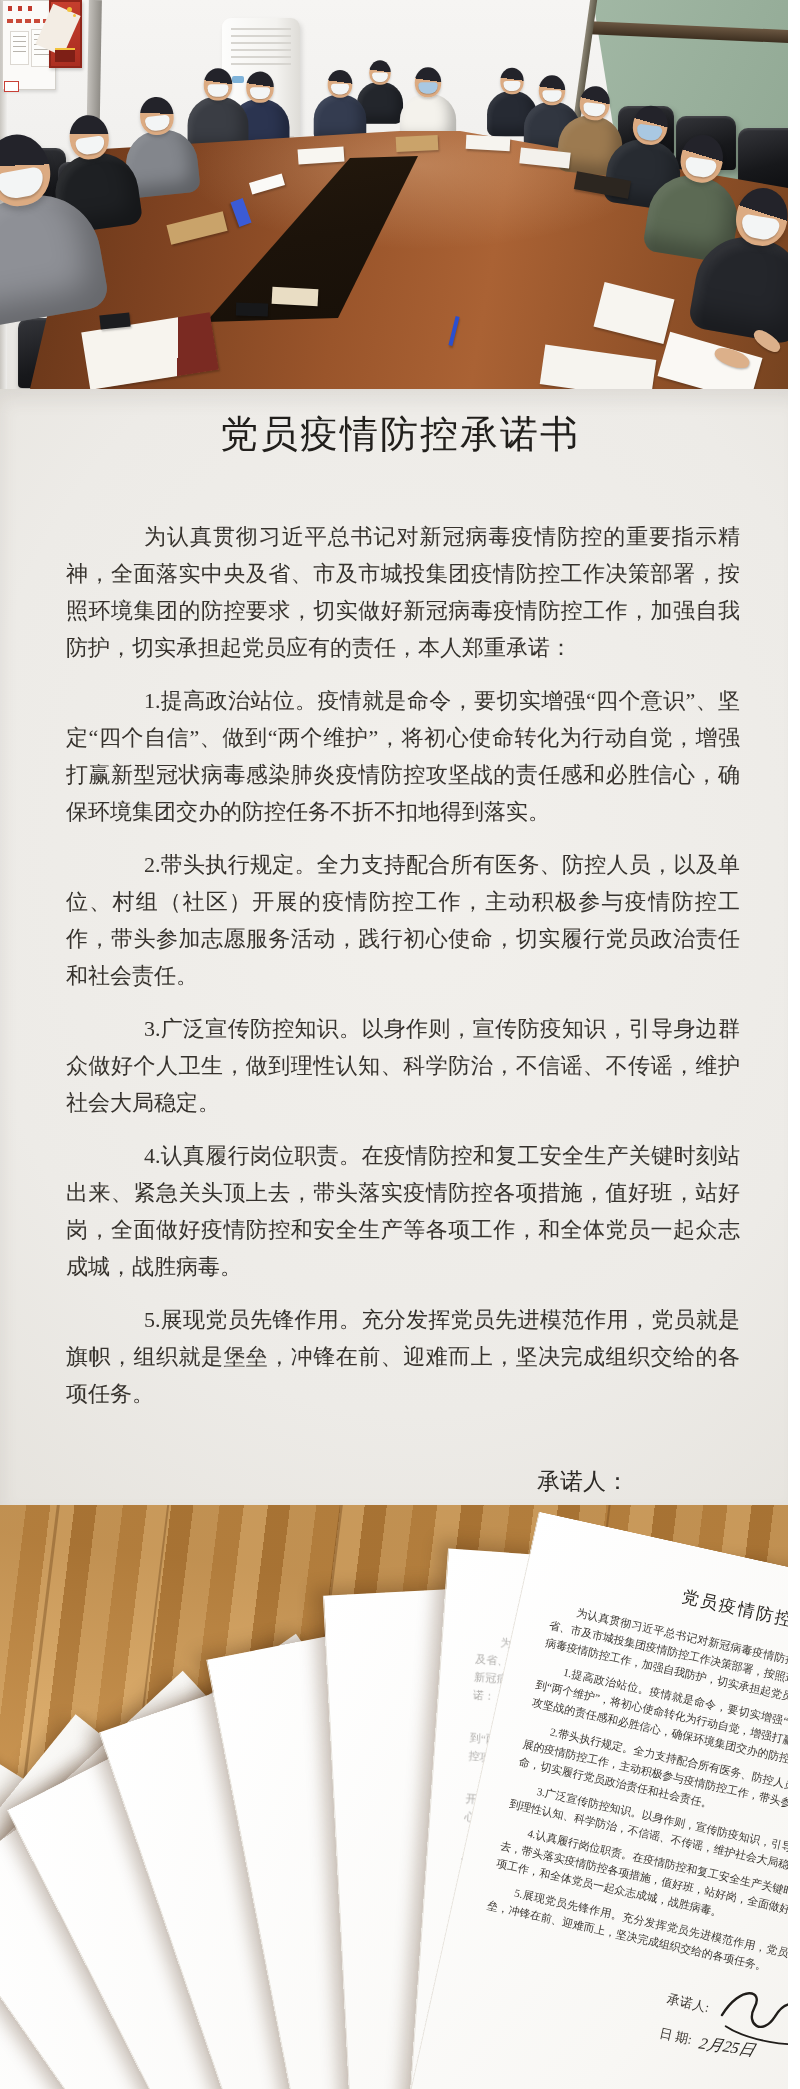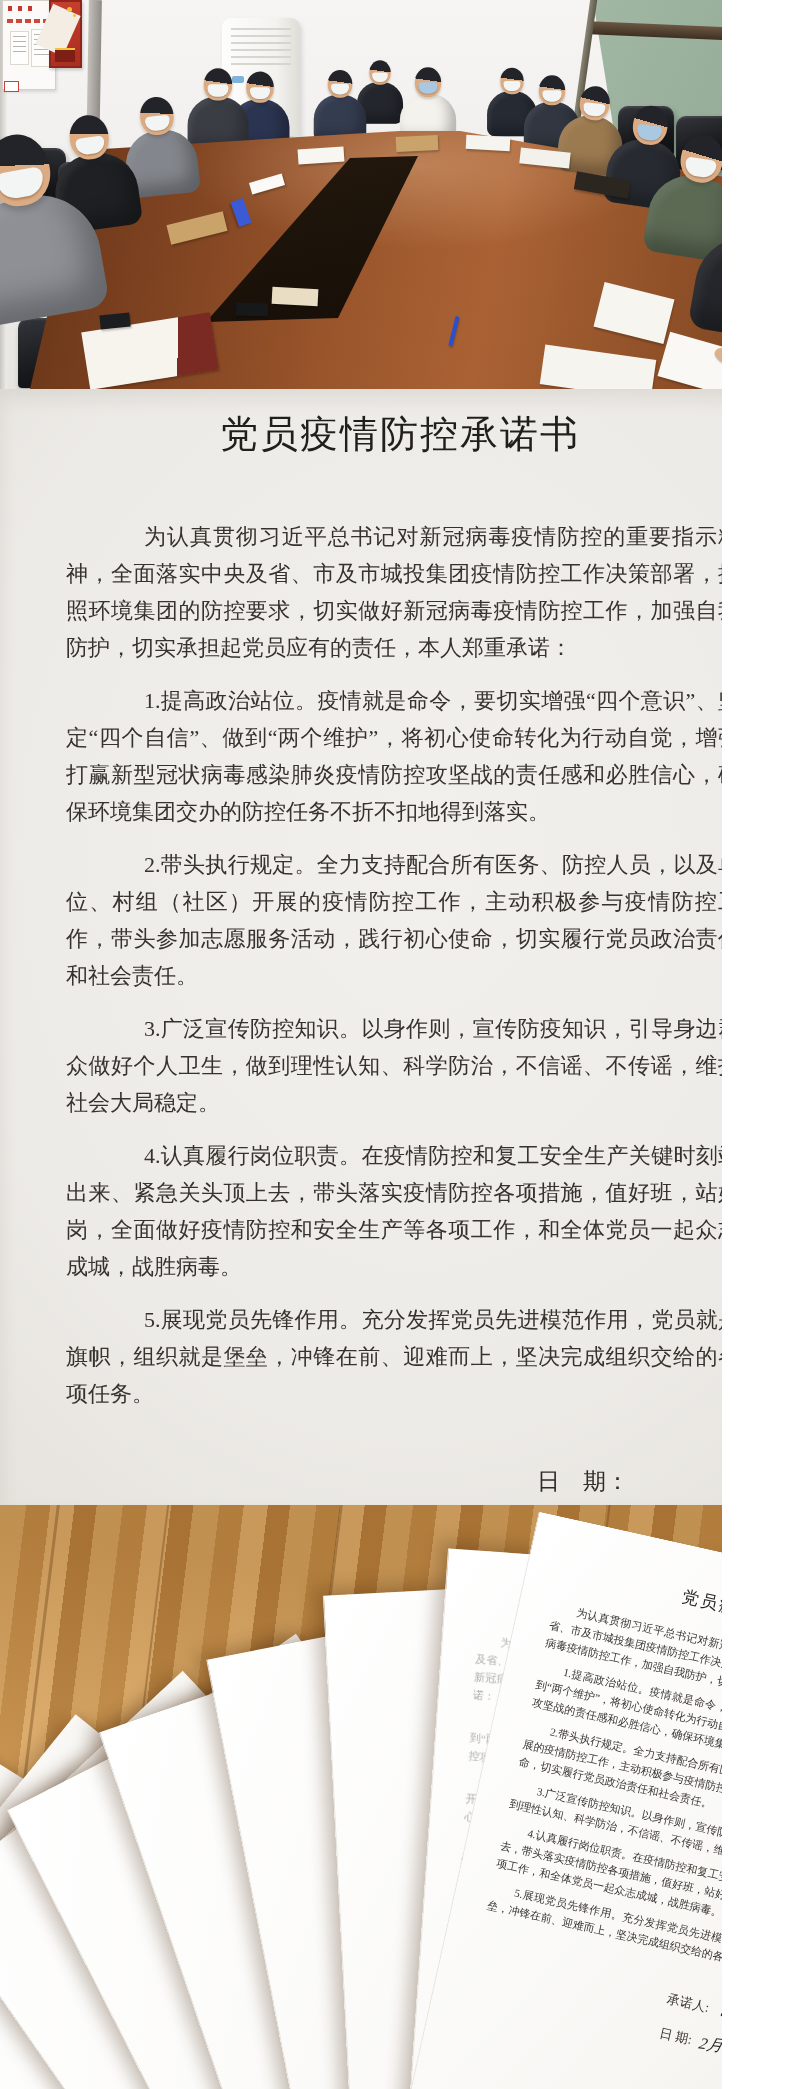--- a/index.html
+++ b/index.html
@@ -1,17 +1,17 @@
 <!DOCTYPE html>
 <html><head>
 <meta charset="utf-8">
 <style>
   html,body{margin:0;padding:0;background:#fff;}
   body{width:800px;font-family:"Liberation Serif","DejaVu Serif",serif;}
-  .stage{position:relative;width:722px;height:2089px;overflow:hidden;background:#15803d;}
+  .stage{position:relative;width:788px;height:2089px;overflow:hidden;background:#15803d;}
 
   
   .photo-a{position:absolute;left:0;top:0;width:800px;height:389px;overflow:hidden;
            background:linear-gradient(180deg,#f6f5f3 0%,#efeeec 55%,#e7e5e1 100%);}
   .glass-wall{position:absolute;left:0;top:0;width:800px;height:389px;
     clip-path:polygon(593px 0,800px 0,800px 389px,655px 389px);
     background:linear-gradient(115deg,#d9ded3 0%,#b7c6b8 28%,#a4baa7 55%,#8ba38e 100%);}
   .glass-rail{position:absolute;left:590px;top:26px;width:215px;height:13px;background:linear-gradient(180deg,#6b5742,#3d2f20);transform:rotate(2.5deg);}
   .glass-frame{position:absolute;left:591px;top:-6px;width:7px;height:404px;background:linear-gradient(90deg,#8c8676,#5d5747);transform:rotate(8deg);transform-origin:top center;}
   .wall-corner{position:absolute;left:0;top:0;width:7px;height:389px;background:linear-gradient(90deg,#c9c6c0,#efeeec);}
@@ -242,20 +242,21 @@
     <div class="doc-title">党员疫情防控承诺书</div>
     <div class="doc-body">
       <p>为认真贯彻习近平总书记对新冠病毒疫情防控的重要指示精神，全面落实中央及省、市及市城投集团疫情防控工作决策部署，按照环境集团的防控要求，切实做好新冠病毒疫情防控工作，加强自我防护，切实承担起党员应有的责任，本人郑重承诺：</p>
       <p>1.提高政治站位。疫情就是命令，要切实增强“四个意识”、坚定“四个自信”、做到“两个维护”，将初心使命转化为行动自觉，增强打赢新型冠状病毒感染肺炎疫情防控攻坚战的责任感和必胜信心，确保环境集团交办的防控任务不折不扣地得到落实。</p>
       <p>2.带头执行规定。全力支持配合所有医务、防控人员，以及单位、村组（社区）开展的疫情防控工作，主动积极参与疫情防控工作，带头参加志愿服务活动，践行初心使命，切实履行党员政治责任和社会责任。</p>
       <p>3.广泛宣传防控知识。以身作则，宣传防疫知识，引导身边群众做好个人卫生，做到理性认知、科学防治，不信谣、不传谣，维护社会大局稳定。</p>
       <p>4.认真履行岗位职责。在疫情防控和复工安全生产关键时刻站出来、紧急关头顶上去，带头落实疫情防控各项措施，值好班，站好岗，全面做好疫情防控和安全生产等各项工作，和全体党员一起众志成城，战胜病毒。</p>
       <p>5.展现党员先锋作用。充分发挥党员先进模范作用，党员就是旗帜，组织就是堡垒，冲锋在前、迎难而上，坚决完成组织交给的各项任务。</p>
     </div>
     <div class="sign-block">
+      <div>承诺人：</div>
       <div class="row2">日　期：</div>
     </div>
   </div>
 
   <div class="photo-c">
     <div class="grain" style="left:20px;top:-10px;width:3px;height:620px;"></div>
     <div class="grain" style="left:150px;top:-10px;width:2px;height:300px;"></div>
     <div class="grain" style="left:330px;top:-20px;width:3px;height:200px;"></div>
     <div class="grain" style="left:600px;top:-20px;width:2px;height:180px;"></div>
     <div class="grain" style="left:740px;top:300px;width:3px;height:320px;"></div>

